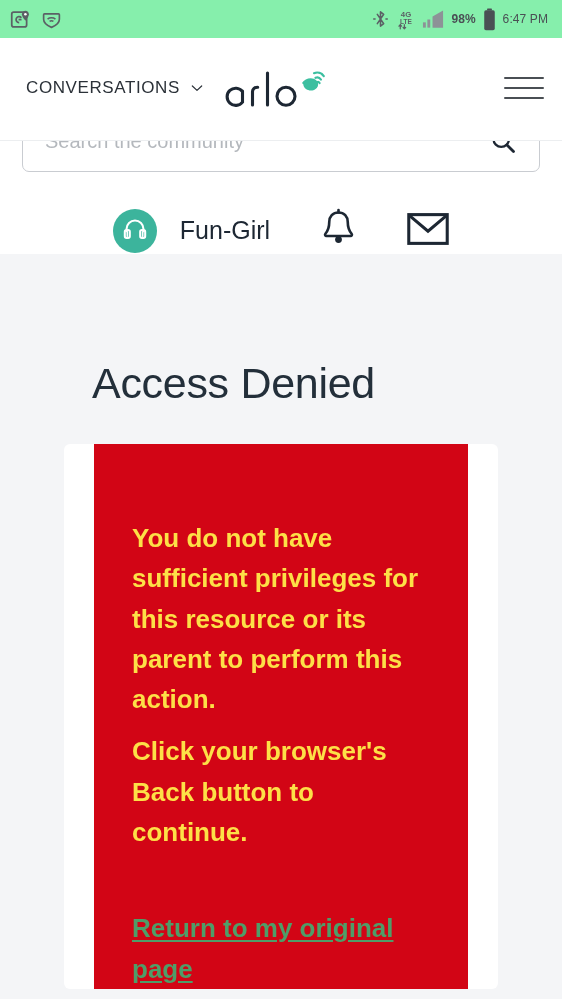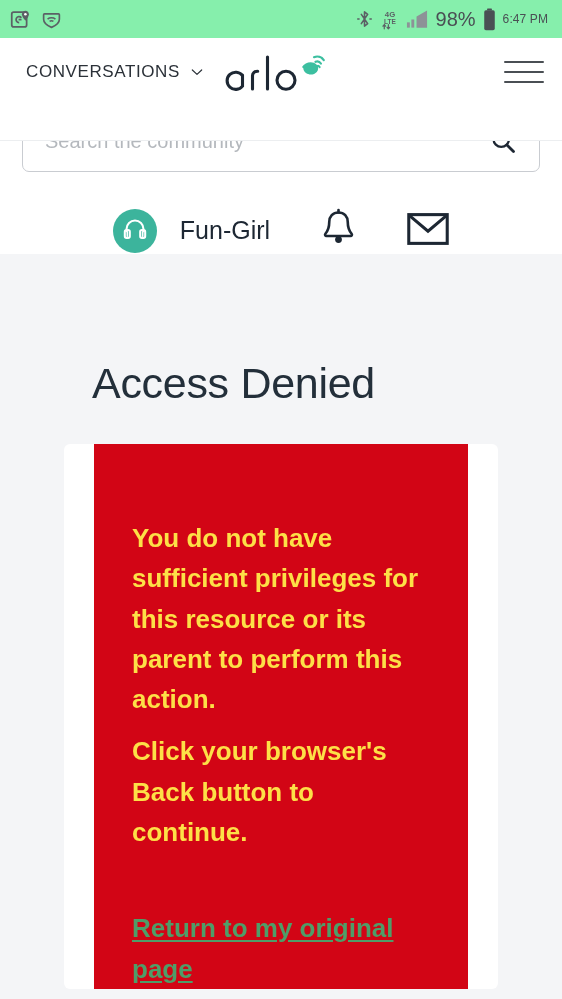--- a/index.html
+++ b/index.html
@@ -14,32 +14,32 @@
   .statusbar{
     height:38px; width:100%;
     background:#86efac;
     display:flex; align-items:center;
     padding:0 14px 0 10px;
     color:#5b6065;
   }
   .sb-left{ display:flex; align-items:center; gap:10px; }
   .sb-right{ margin-left:auto; display:flex; align-items:center; gap:7px; }
   .sb-time{ font-size:12px; font-weight:400; color:#4a4f54; letter-spacing:.1px; }
-  .sb-batt-text{ font-size:20px; font-weight:400; color:#4a4f54; }
+  .sb-batt-text{ font-size:12px; font-weight:700; color:#4a4f54; }
   .icon-svg{ display:block; }
 
   
   .site-header{
     position:relative;
     height:216px;
     background:#ffffff;
     overflow:hidden;
   }
   .header-bar{
-    position:absolute; top:0; left:0; right:0;
+    position:absolute; top:16px; left:0; right:0;
     height:68px;
     background:#ffffff;
     display:flex; align-items:center;
     padding:0 18px 0 26px;
     z-index:5;
   }
   .conversations{
     display:flex; align-items:center; gap:9px;
     font-size:17px; letter-spacing:.6px;
     color:#2b3138; font-weight:400;

